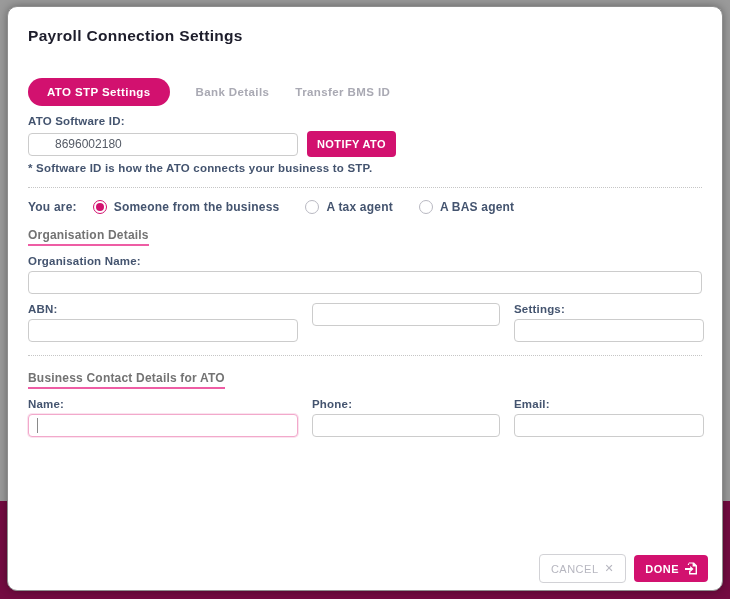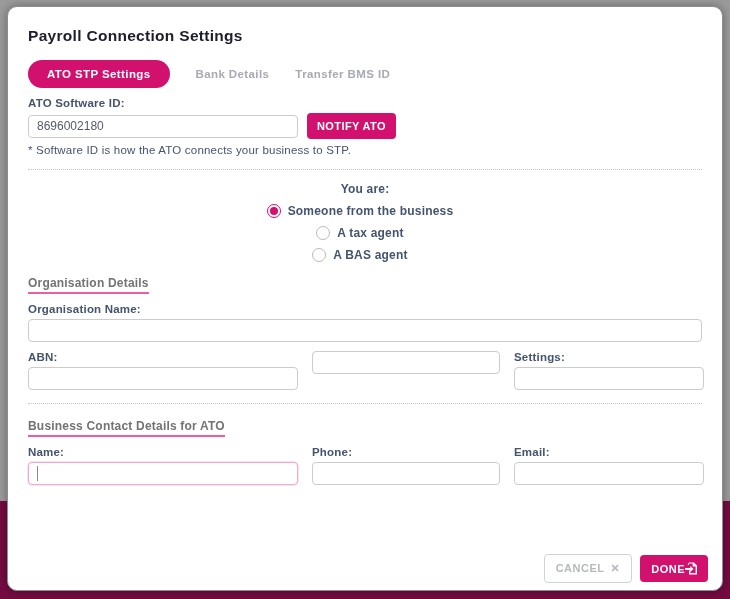--- a/index.html
+++ b/index.html
@@ -17,21 +17,21 @@
     border: 1px solid #8f8f8f;
     border-radius: 10px;
     box-shadow: 0 0 8px rgba(0,0,0,0.35);
     padding: 20px;
   }
   .title {
     font-size: 15.5px;
     font-weight: 700;
     color: #1d1d2b;
     letter-spacing: 0.3px;
-    margin-bottom: 15px;
+    margin-bottom: 33px;
   }
   .tabs { display: flex; align-items: center; gap: 26px; margin-bottom: 9px; }
   .tab-active {
     background: #d2116f;
     color: #ffffff;
     font-size: 11.5px;
     font-weight: 700;
     letter-spacing: 0.4px;
     padding: 8px 19px;
     border-radius: 16px;
@@ -51,21 +51,21 @@
     letter-spacing: 0.2px;
     margin-bottom: 4px;
   }
   .text-input {
     height: 23px;
     border: 1px solid #cccccc;
     border-radius: 4px;
     font-family: "Liberation Sans", sans-serif;
     font-size: 12px;
     color: #555b66;
-    padding: 0 8px;
+    padding: 0 26px;
     outline: none;
     background: #ffffff;
     width: 100%;
   }
   .software-row { display: flex; align-items: center; gap: 9px; }
   .software-row .text-input { width: 270px; }
   .btn-notify {
     background: #d2116f;
     color: #ffffff;
     border: none;
@@ -73,26 +73,26 @@
     font-family: "Liberation Sans", sans-serif;
     font-size: 11px;
     font-weight: 700;
     letter-spacing: 0.4px;
     padding: 7px 10px;
     cursor: pointer;
   }
   .note {
     margin-top: 5px;
     font-size: 11.5px;
-    font-weight: 400;
+    font-weight: 700;
     color: #44546f;
     letter-spacing: 0.2px;
   }
   .divider { border: none; border-top: 1px dotted #c6c6c6; margin: 13px 0 12px 0; }
-  .you-are-row { display: flex; align-items: center; gap: 8px; margin-bottom: 11px; flex-direction: column; }
+  .you-are-row { display: flex; align-items: center; gap: 16px; margin-bottom: 11px; }
   .you-are-row .grp { display: flex; align-items: flex-start; gap: 7px; margin-right: 10px; }
   .inline-label { font-size: 12px; font-weight: 600; color: #44546f; letter-spacing: 0.2px; }
   .radio {
     width: 14px; height: 14px; border-radius: 50%;
     border: 1px solid #b9b9c2; background: #fff;
     display: inline-block; position: relative; cursor: pointer; flex: none;
   }
   .radio.selected { border: 1.5px solid #d2116f; }
   .radio.selected::after {
     content: ""; position: absolute; left: 2px; top: 2px; right: 2px; bottom: 2px;
@@ -124,38 +124,38 @@
     position: absolute; right: 14px; bottom: 7px;
     display: flex; align-items: center; gap: 8px;
   }
   .btn-cancel {
     background: #ffffff;
     border: 1px solid #d2d2d6;
     border-radius: 4px;
     color: #b7b7c0;
     font-family: "Liberation Sans", sans-serif;
     font-size: 11px;
-    font-weight: 700;
+    font-weight: 400;
     letter-spacing: 0.5px;
     padding: 7px 11px;
     cursor: pointer;
-    display: flex; align-items: flex-start; gap: 6px;
+    display: flex; align-items: center; gap: 6px;
   }
   .btn-done {
     background: #d2116f;
     border: none;
     border-radius: 4px;
     color: #ffffff;
     font-family: "Liberation Sans", sans-serif;
     font-size: 11px;
     font-weight: 700;
     letter-spacing: 0.5px;
     padding: 7px 11px;
     cursor: pointer;
-    display: flex; align-items: center; 
+    display: flex; align-items: center; gap: 6px;
   }
   .done-icon svg { display: block; }
 </style>
 </head>
 <body>
 
 <div class="modal">
 
   <div class="title">Payroll Connection Settings</div>
 

